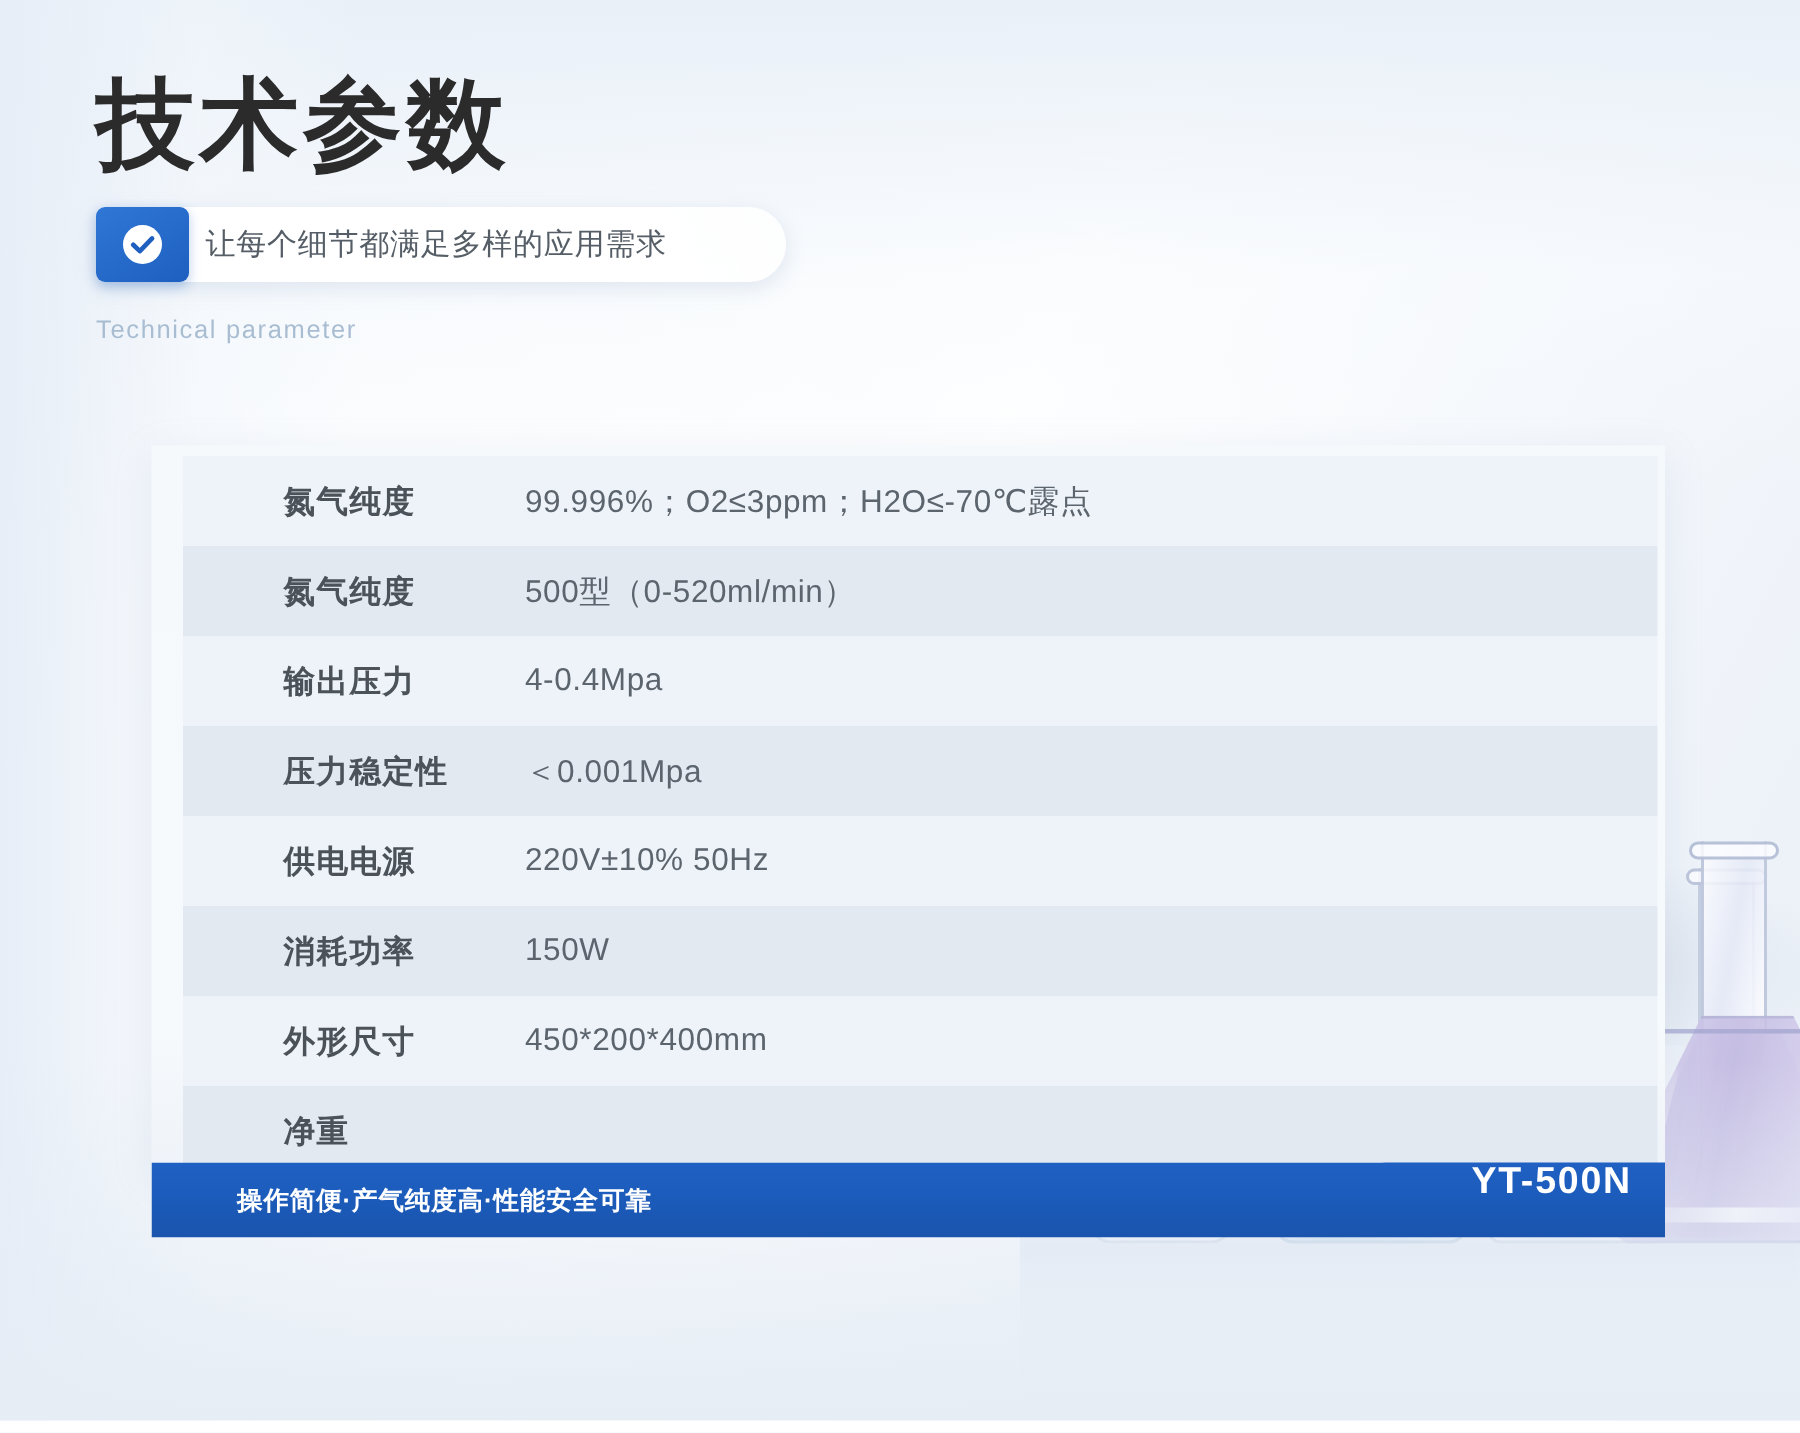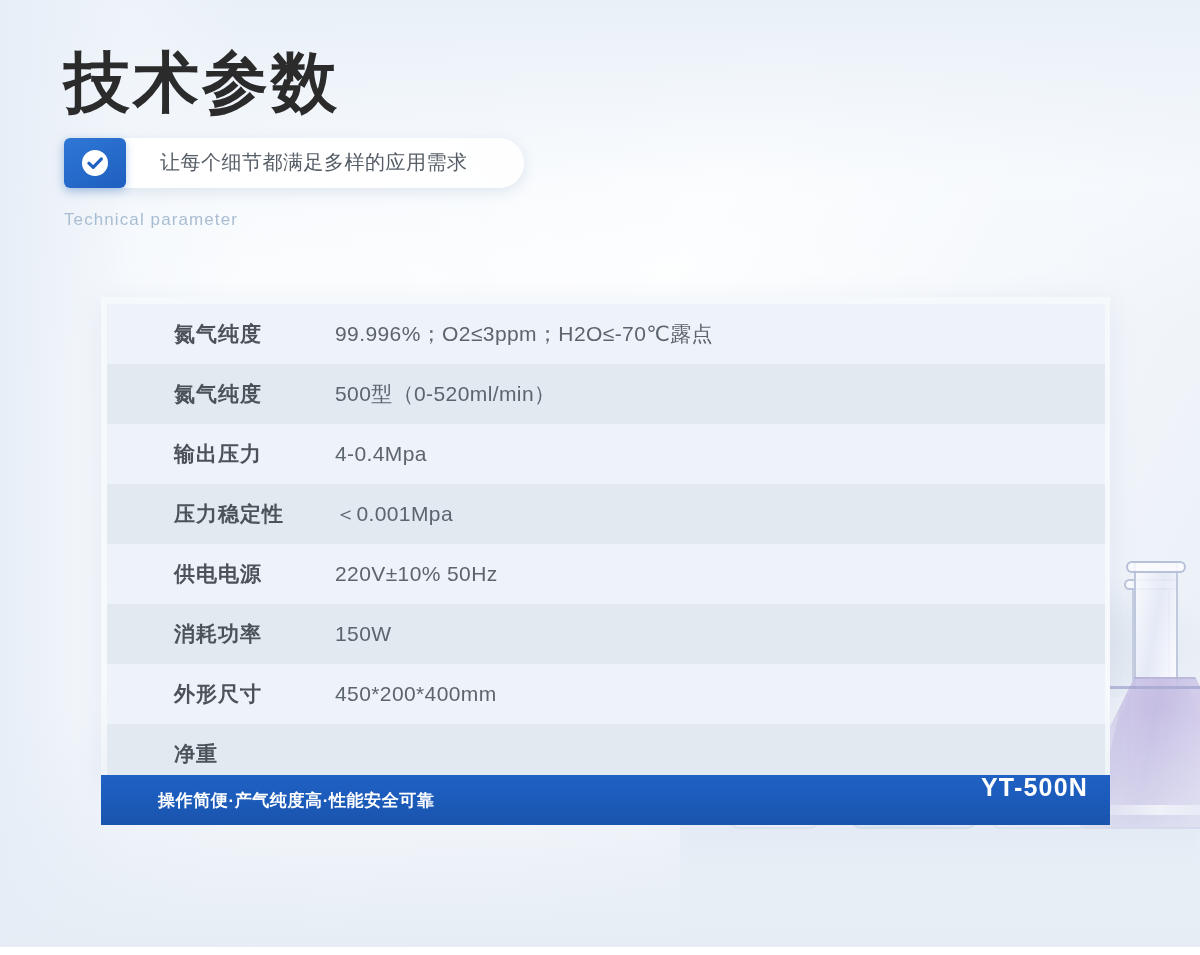--- a/index.html
+++ b/index.html
@@ -200,21 +200,21 @@
     width:62px; height:50px;
     border-radius:6px;
     background:linear-gradient(150deg, #2f77d6 0%, #1e5fbf 100%);
     display:flex; align-items:center; justify-content:center;
     flex:0 0 62px;
     box-shadow:0 3px 8px rgba(30,95,191,0.3);
   }
   .badge svg { display:block; }
   .subtext {
     display:flex; align-items:center;
-    padding-left:34px;
+    padding-left:11px;
     font-size:20px;
     color:#555d66;
     letter-spacing:0.5px;
     white-space:nowrap;
   }
 
   .eng {
     margin-top:22px;
     font-size:17px;
     color:#a9bdd2;
@@ -224,21 +224,21 @@
   
   .card {
     position:absolute;
     left:101px; top:297px;
     width:1009px; height:485px;
     background:linear-gradient(180deg, #f6f9fc 0%, #f7fafc 80%, #eef3f9 100%);
     box-shadow:0 6px 26px rgba(140,163,193,0.16);
   }
   .rows {
     position:absolute;
-    left:6px; top:7px; right:5px;
+    left:21px; top:7px; right:5px;
   }
   .row {
     display:flex;
     align-items:center;
     height:60px;
   }
   .row.odd  { background:#eef3f9; }
   .row.even { background:#e2e9f1; }
 
   .row .label {

